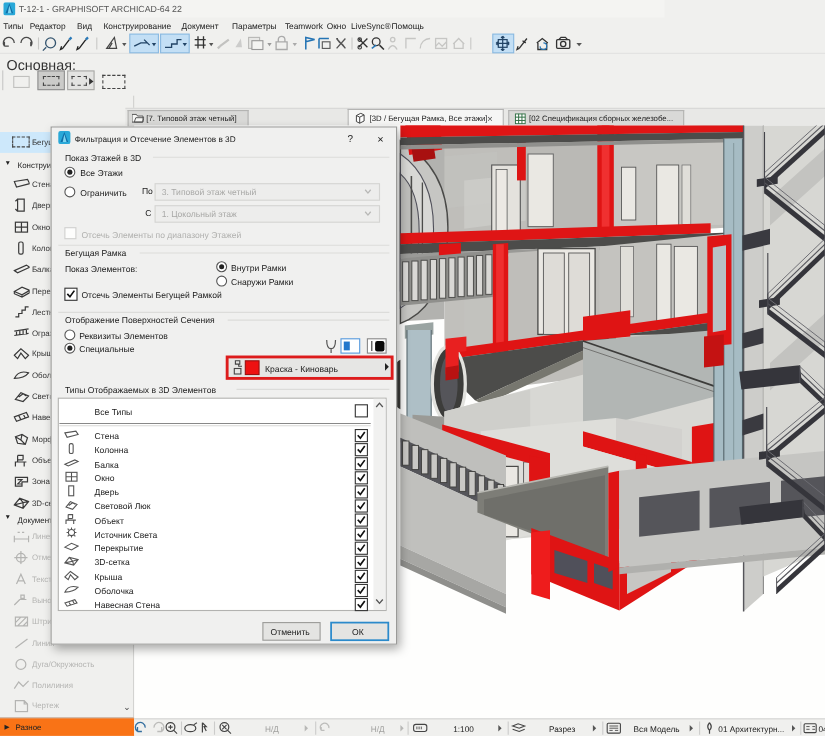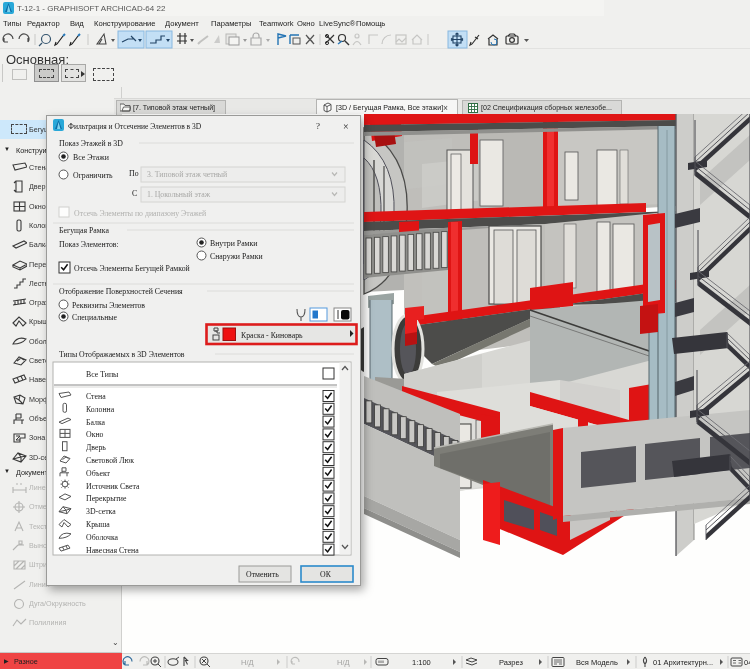--- a/index.html
+++ b/index.html
@@ -6,21 +6,21 @@
 #titlebar{position:absolute;left:0;top:0;width:604px;height:16px;background:#f4f4f2;font-size:8px;color:#444;}
 #titlebar .ttxt{position:absolute;left:17px;top:4px;font-size:8px;color:#555;}
 #menubar{position:absolute;left:0;top:16px;width:750px;height:14px;font-size:7.6px;color:#222;}
 #menubar span{position:absolute;top:3px;}
 #toolbar{position:absolute;left:0;top:30px;width:750px;height:19px;border-bottom:1px solid #e2e2e0;}
 #infobar{position:absolute;left:0;top:49px;width:750px;height:38px;}
 #toolbox{position:absolute;left:0;top:87px;width:122px;height:582px;background:#f0f0ee;font-size:7.2px;color:#333;border-right:1px solid #d0d0ce;}
 #tabbar{position:absolute;left:114px;top:98px;width:636px;height:16px;background:#e8e8e6;border-top:1px solid #d8d8d6;}
 #view3d{position:absolute;left:122px;top:114px;width:628px;height:539px;background:#fefefd;}
 #statusbar{position:absolute;left:122px;top:653px;width:628px;height:16px;background:#f0f0ee;border-top:1px solid #d5d5d3;font-size:7.5px;color:#333;}
-#dialog{position:absolute;left:46px;top:115px;width:315px;height:471px;background:#f0f0ef;border:1px solid #9a9a98;box-shadow:3px 4px 9px rgba(0,0,0,.35);font-size:8px;color:#1a1a1a;font-family:Liberation Serif, serif;}
+#dialog{position:absolute;left:46px;top:115px;width:315px;height:471px;background:#f0f0ef;border:1px solid #9a9a98;box-shadow:3px 4px 9px rgba(0,0,0,.35);font-size:8px;color:#1a1a1a;}
 </style></head>
 <body>
 <div id="titlebar">
  <svg class="abs" style="left:3px;top:2px" width="11" height="12" viewBox="0 0 11 12">
       <rect x="0" y="0" width="11" height="12" rx="2" fill="#29a8d8"></rect>
       <path d="M2 10 L5.5 1 L7 5 L9 10 Z" fill="#0d6ea8"></path>
       <path d="M4 10 L5.5 3 L7.5 10 Z" fill="#7fd4ef"></path>
     </svg>
  <div class="ttxt">T-12-1 - GRAPHISOFT ARCHICAD-64 22</div>
 </div>
@@ -320,22 +320,30 @@
       <span class="abs" style="left:29px;top:5px">Дуга/Окружность</span>
     </div>
 <div class="abs" style="left:0;top:526.1px;width:122px;height:19px;color:#b4b4b2">
       <svg class="abs" style="left:12px;top:3px" width="15" height="13" viewBox="0 0 15 13">
         <g fill="none" stroke="#b4b4b2" stroke-width="1.1">
           <path d="M1 10 L5 4 L9 8 L14 3"></path>
         </g>
       </svg>
       <span class="abs" style="left:29px;top:5px">Полилиния</span>
     </div>
+<div class="abs" style="left:0;top:545.4px;width:122px;height:19px;color:#b4b4b2">
+      <svg class="abs" style="left:12px;top:3px" width="15" height="13" viewBox="0 0 15 13">
+        <g fill="none" stroke="#b4b4b2" stroke-width="1.1">
+          <path d="M2 2 l8 0 3 3 0 7 -11 0 z M10 2 l0 3 3 0"></path>
+        </g>
+      </svg>
+      <span class="abs" style="left:29px;top:5px">Чертеж</span>
+    </div>
 <div class="abs" style="left:112px;top:551px;width:14px;height:14px;color:#444;font-size:8px">⌄</div>
-<div class="abs" style="left:0;top:565px;width:122px;height:17px;background:#ef4444;border-top:1px solid #c8c8c6;color:#222">
+<div class="abs" style="left:0;top:565px;width:122px;height:17px;background:#f97316;border-top:1px solid #c8c8c6;color:#222">
       <span class="abs" style="left:4px;top:4px;font-size:6px">▶</span>
       <span class="abs" style="left:14px;top:4px">Разное</span>
     </div>
 </div>
 <div id="tabbar">
  <div class="abs" style="left:2px;top:1px;width:110px;height:15px;background:#d9d9d7;border:1px solid #b4b4b2;border-bottom:none"></div>
  <svg class="abs" style="left:6px;top:4px" width="11" height="9" viewBox="0 0 11 9">
       <path d="M0 8 L0 1 L4 1 L5 2.5 L10 2.5 L10 8 Z M2 8 L3.5 4 L11 4 L9.5 8 Z" fill="#f7f7f5" stroke="#555" stroke-width="0.9"></path>
     </svg>
  <div class="abs" style="left:19px;top:4.5px;font-size:7.1px;color:#222">[7. Типовой этаж четный]</div>

